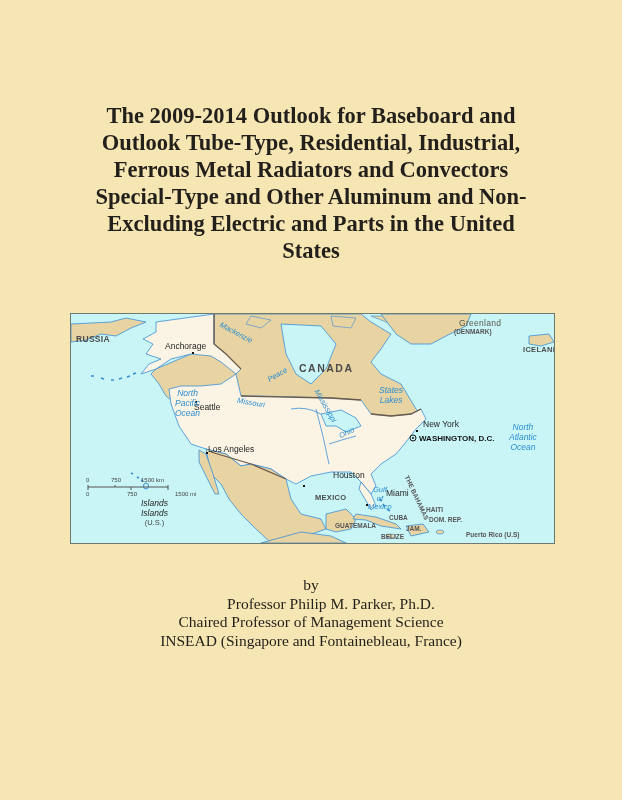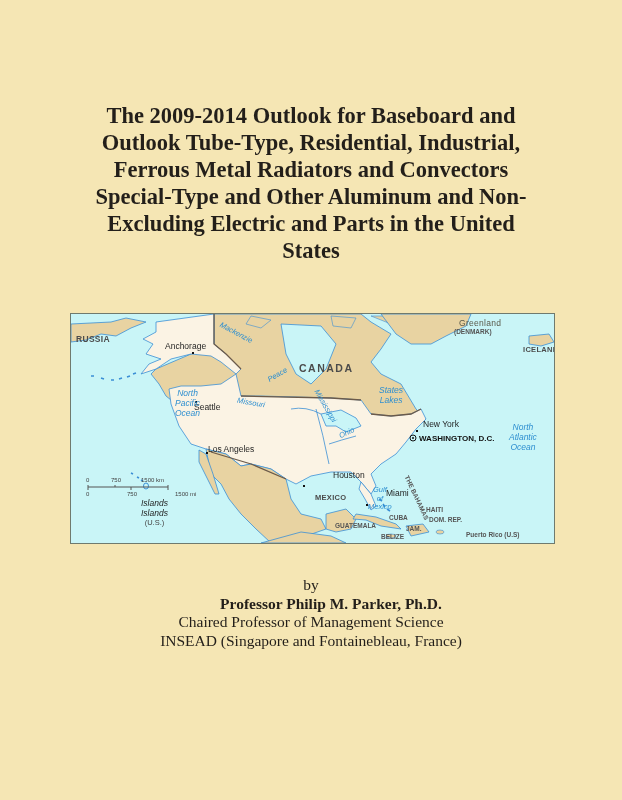--- a/index.html
+++ b/index.html
@@ -41,21 +41,21 @@
   .small-c { font-size: 6.5px; font-weight: bold; color: #555; }
   .scale { font-size: 6px; color: #444; }
   .capital { font-size: 8px; font-weight: bold; color: #111; }
   .byline {
     position: absolute;
     left: 0; width: 622px; top: 576px;
     text-align: center;
     font-size: 15.5px;
     line-height: 18.5px;
   }
-  .byline .author { font-weight: bold; padding-left: 40px; }
+  .byline .author { font-weight: normal; padding-left: 40px; }
 </style>
 </head>
 <body>
 
 <div class="title">
   <span>The 2009-2014 Outlook for Baseboard and</span>
   <span>Outlook Tube-Type, Residential, Industrial,</span>
   <span>Ferrous Metal Radiators and Convectors</span>
   <span>Special-Type and Other Aluminum and Non-</span>
   <span>Excluding Electric and Parts in the United</span>

